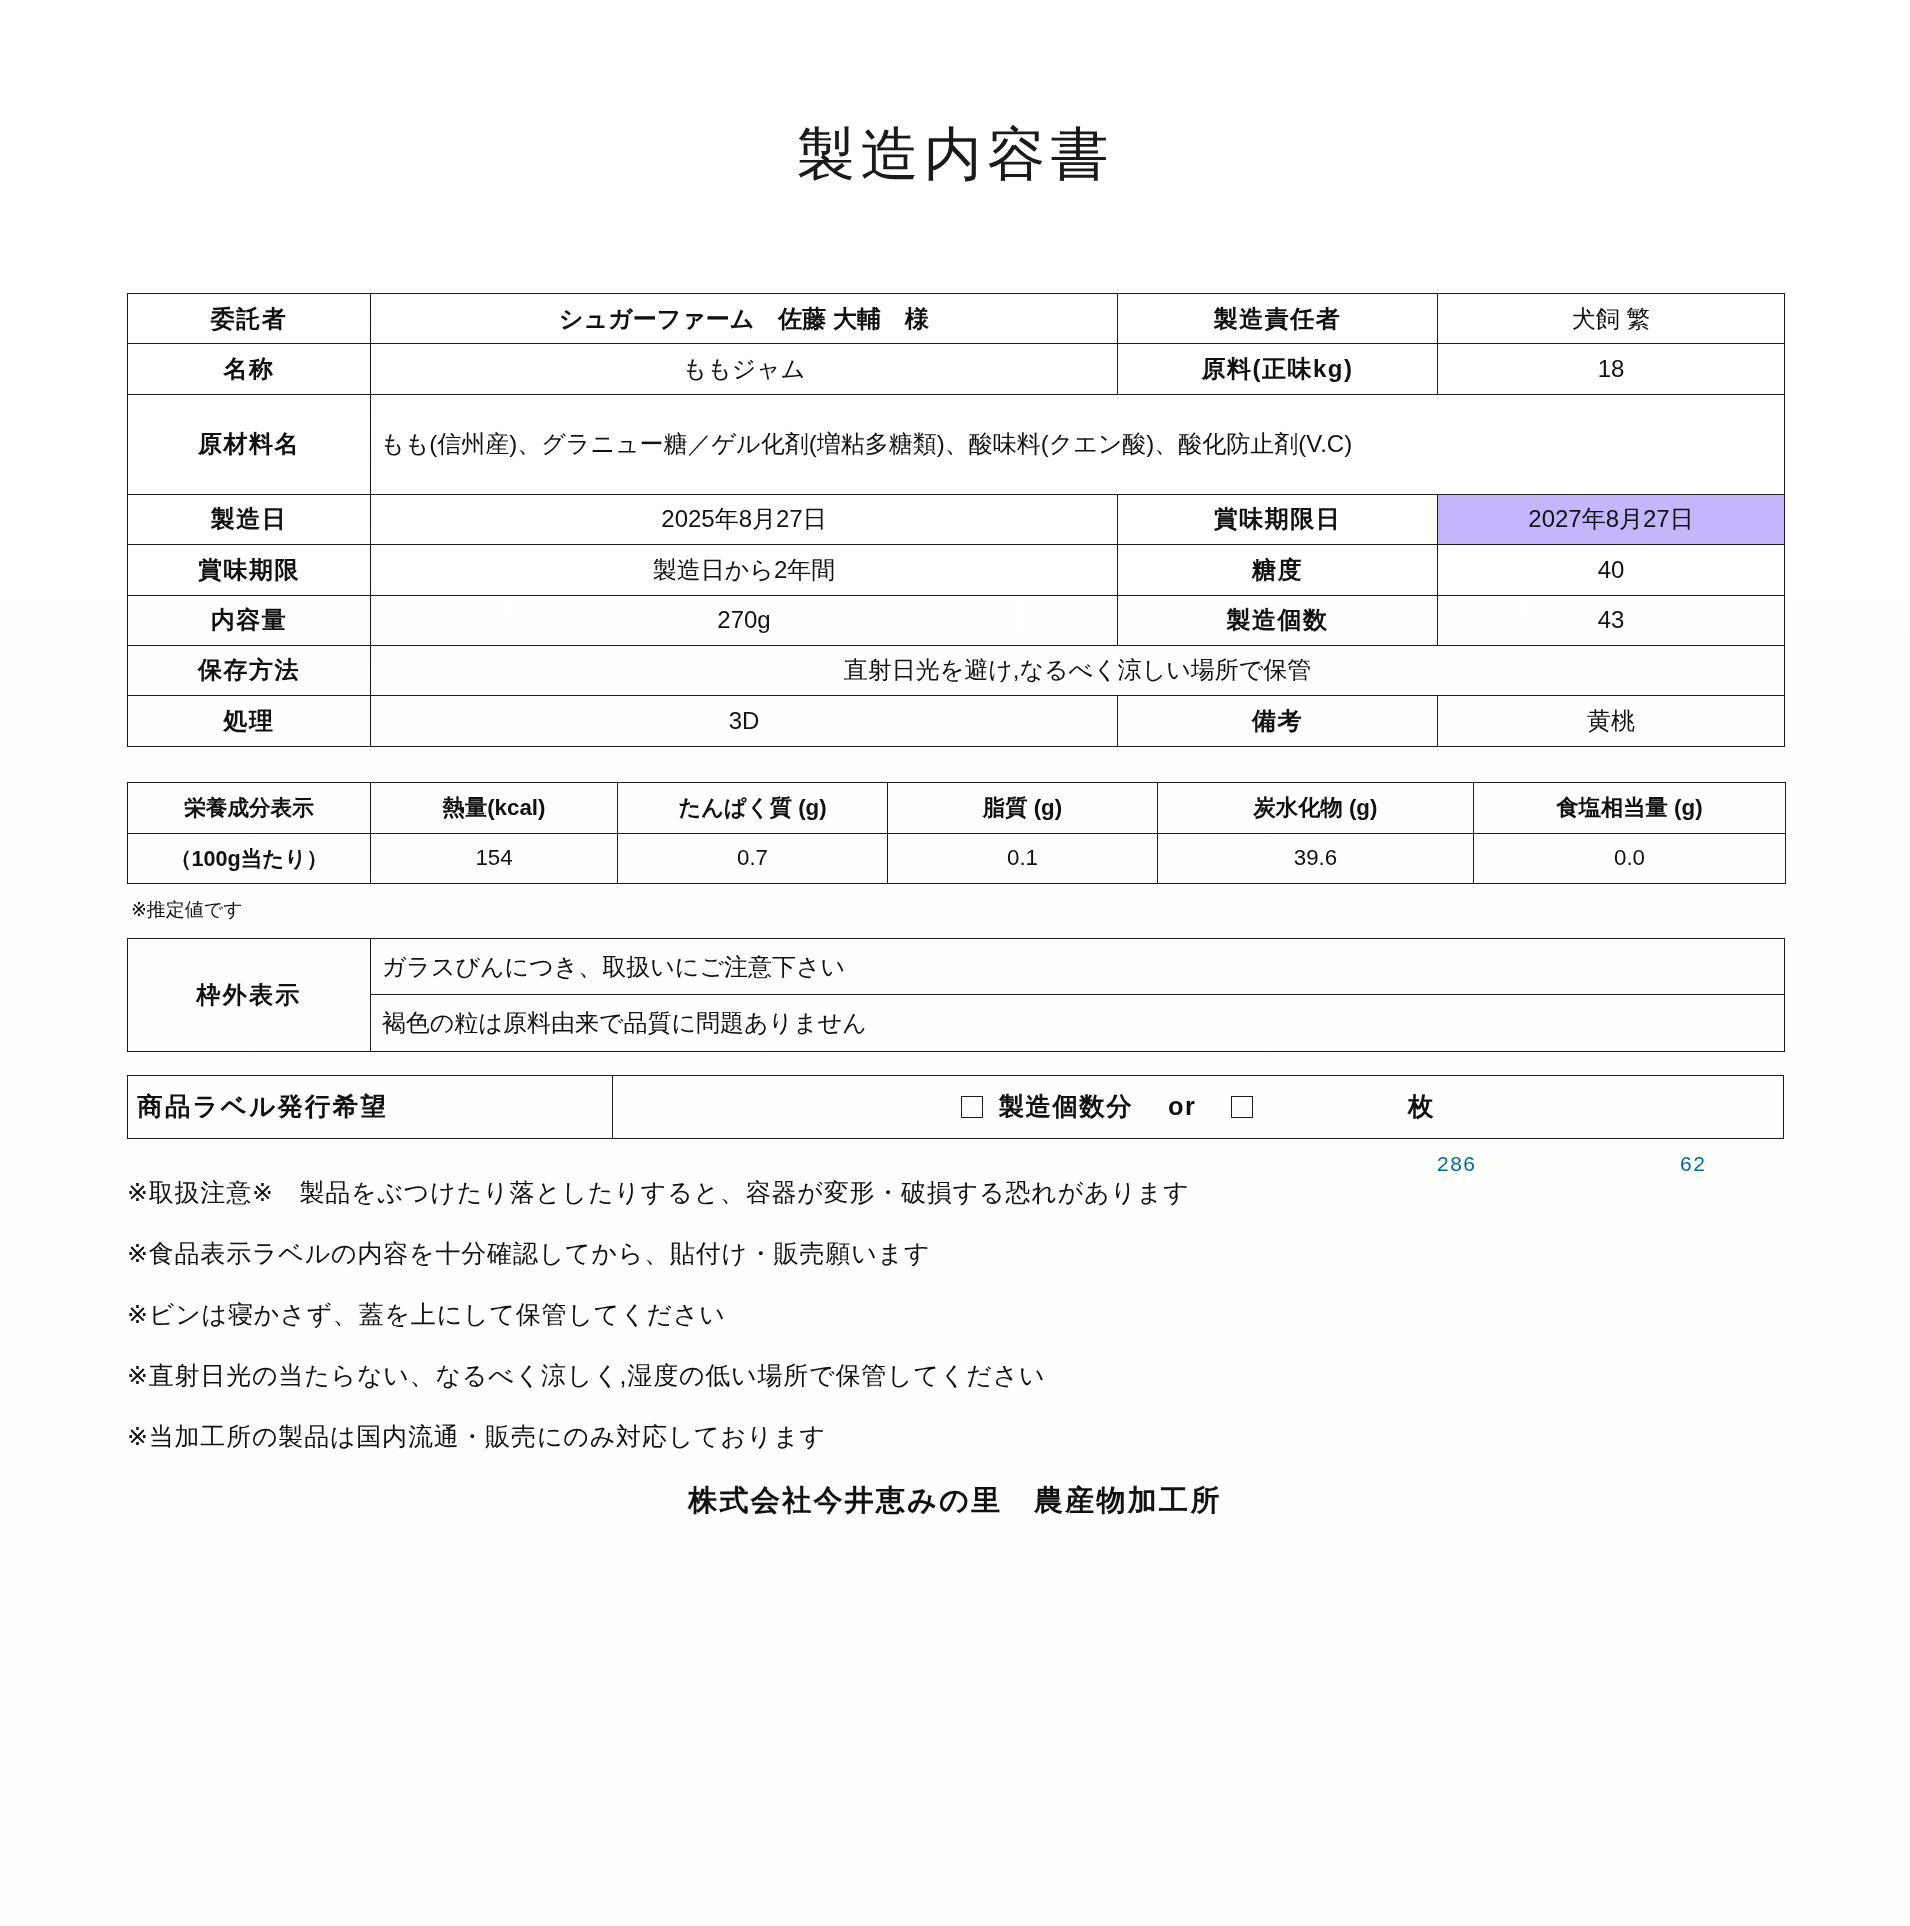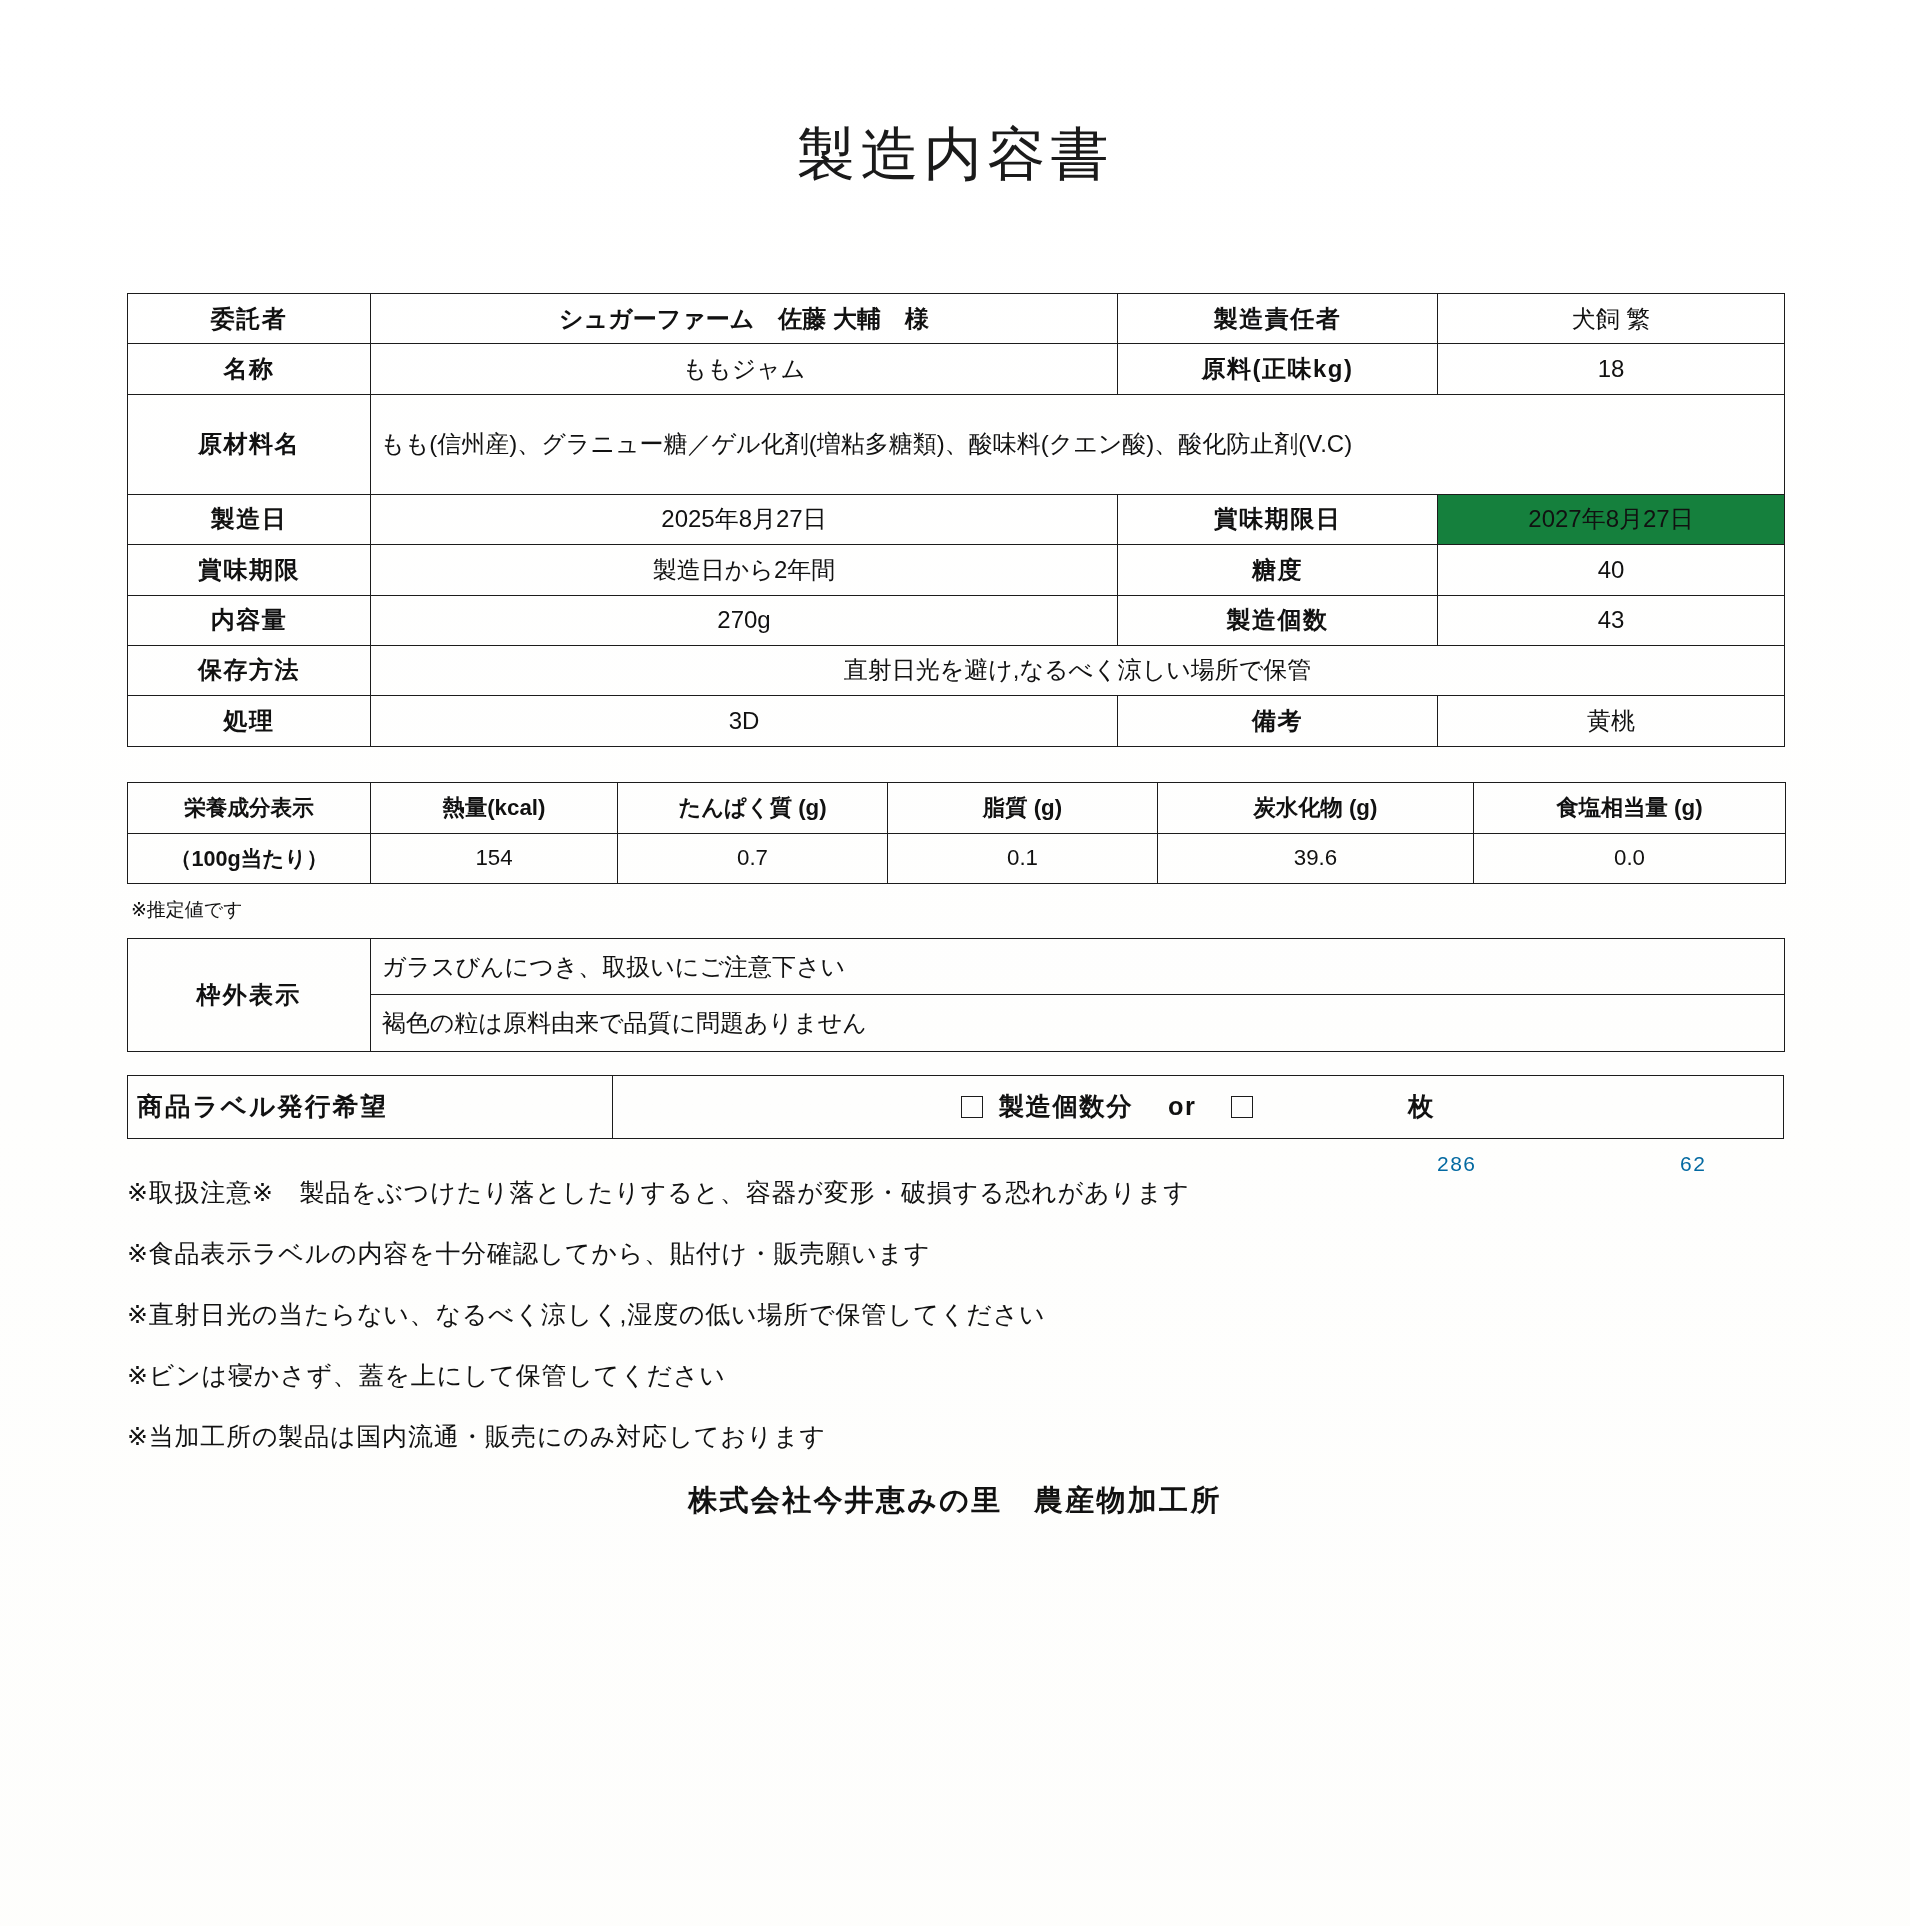--- a/index.html
+++ b/index.html
@@ -64,21 +64,21 @@
   }
   .lbl {
     text-align: center;
     font-weight: 700;
     letter-spacing: 1.5px;
     white-space: nowrap;
   }
   .val-c { text-align: center; }
   .val-l { text-align: left; }
   .bold { font-weight: 700; }
-  .hl { background: #15803d; }
+  .hl { background: #c4b5fd; }
 
   .spacer-sm { height: 23px; }
   .spacer-md { height: 35px; }
 
   
   table.nutri {
     border-collapse: collapse;
     width: 100%;
     table-layout: fixed;
   }
@@ -321,22 +321,22 @@
               </div>
             </div>
           </td>
         </tr>
       </tbody>
     </table>
 
     <div class="notes">
       <p>※取扱注意※　製品をぶつけたり落としたりすると、容器が変形・破損する恐れがあります</p>
       <p>※食品表示ラベルの内容を十分確認してから、貼付け・販売願います</p>
+      <p>※ビンは寝かさず、蓋を上にして保管してください</p>
       <p>※直射日光の当たらない、なるべく涼しく,湿度の低い場所で保管してください</p>
-      <p>※ビンは寝かさず、蓋を上にして保管してください</p>
       <p>※当加工所の製品は国内流通・販売にのみ対応しております</p>
     </div>
 
     <div class="footer">
       <div class="company">株式会社今井恵みの里　農産物加工所</div>
     </div>
 
   </div>
 
   <div class="faint-num" style="left:1437px; top:1152px;">286</div>

